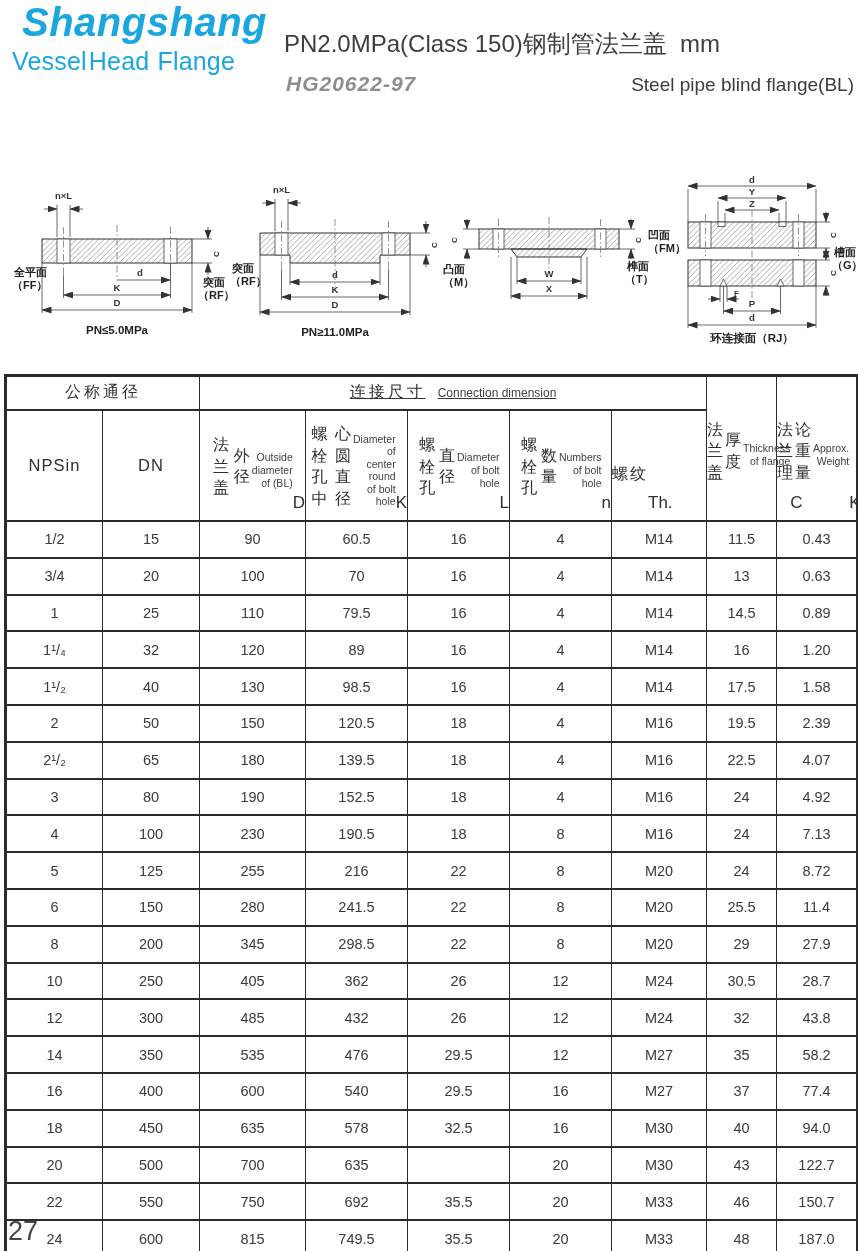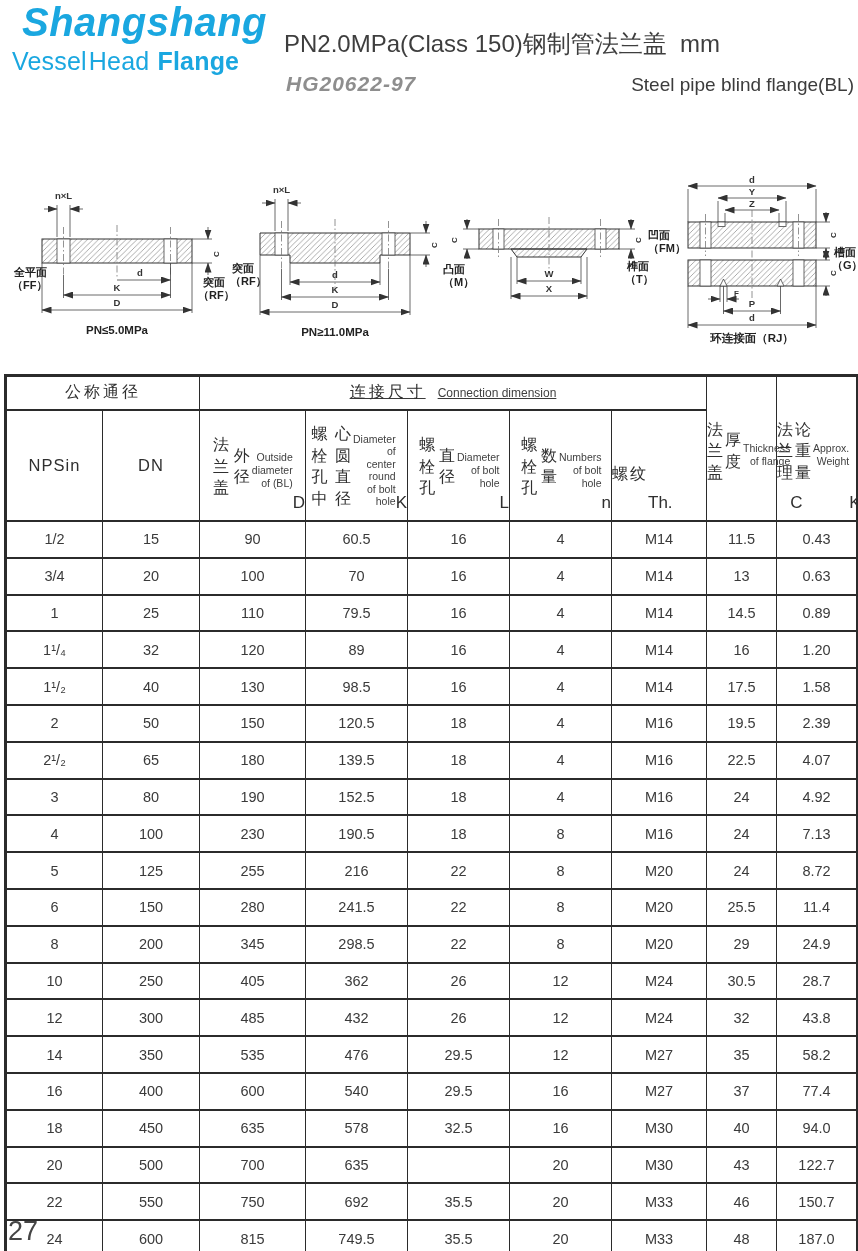--- a/index.html
+++ b/index.html
@@ -4,21 +4,21 @@
 <style>
   html,body{margin:0;padding:0;background:#fff;}
   .page{position:relative;width:858px;height:1251px;background:#ffffff;overflow:hidden;
         font-family:"Liberation Sans",sans-serif;color:#3a3a3a;}
 
   
   .brand{position:absolute;left:22px;top:0px;font:italic 700 40px "Liberation Sans",sans-serif;
          letter-spacing:0.5px;}
   .brand-sub{position:absolute;left:12px;top:47px;font-size:25px;letter-spacing:0.2px;}
   .brand-sub .w2{margin-left:2px;text-align:right;}
-  .brand-sub .bold{font-weight:700;margin-left:8px;}
+  .brand-sub .bold{font-weight:400;margin-left:8px;}
   .title{position:absolute;left:284px;top:28px;font-size:24px;color:#3e3e3e;white-space:pre;}
   .standard{position:absolute;left:286px;top:72px;font:italic 700 21px "Liberation Sans",sans-serif;
             color:#8e8e8e;letter-spacing:1px;}
   .subtitle{position:absolute;right:4px;top:74px;font-size:19px;color:#3c3c3c;}
 
   
   .fig{position:absolute;}
   .fig svg{display:block;}
   .dln{stroke:#333;stroke-width:1;}
   .thin{stroke:#444;stroke-width:0.8;}
@@ -488,21 +488,21 @@
         </tr>
         <tr>
           <td>8</td>
           <td>200</td>
           <td>345</td>
           <td>298.5</td>
           <td>22</td>
           <td>8</td>
           <td>M20</td>
           <td>29</td>
-          <td>24.9</td>
+          <td>27.9</td>
         </tr>
         <tr>
           <td>10</td>
           <td>250</td>
           <td>405</td>
           <td>362</td>
           <td>26</td>
           <td>12</td>
           <td>M24</td>
           <td>30.5</td>

